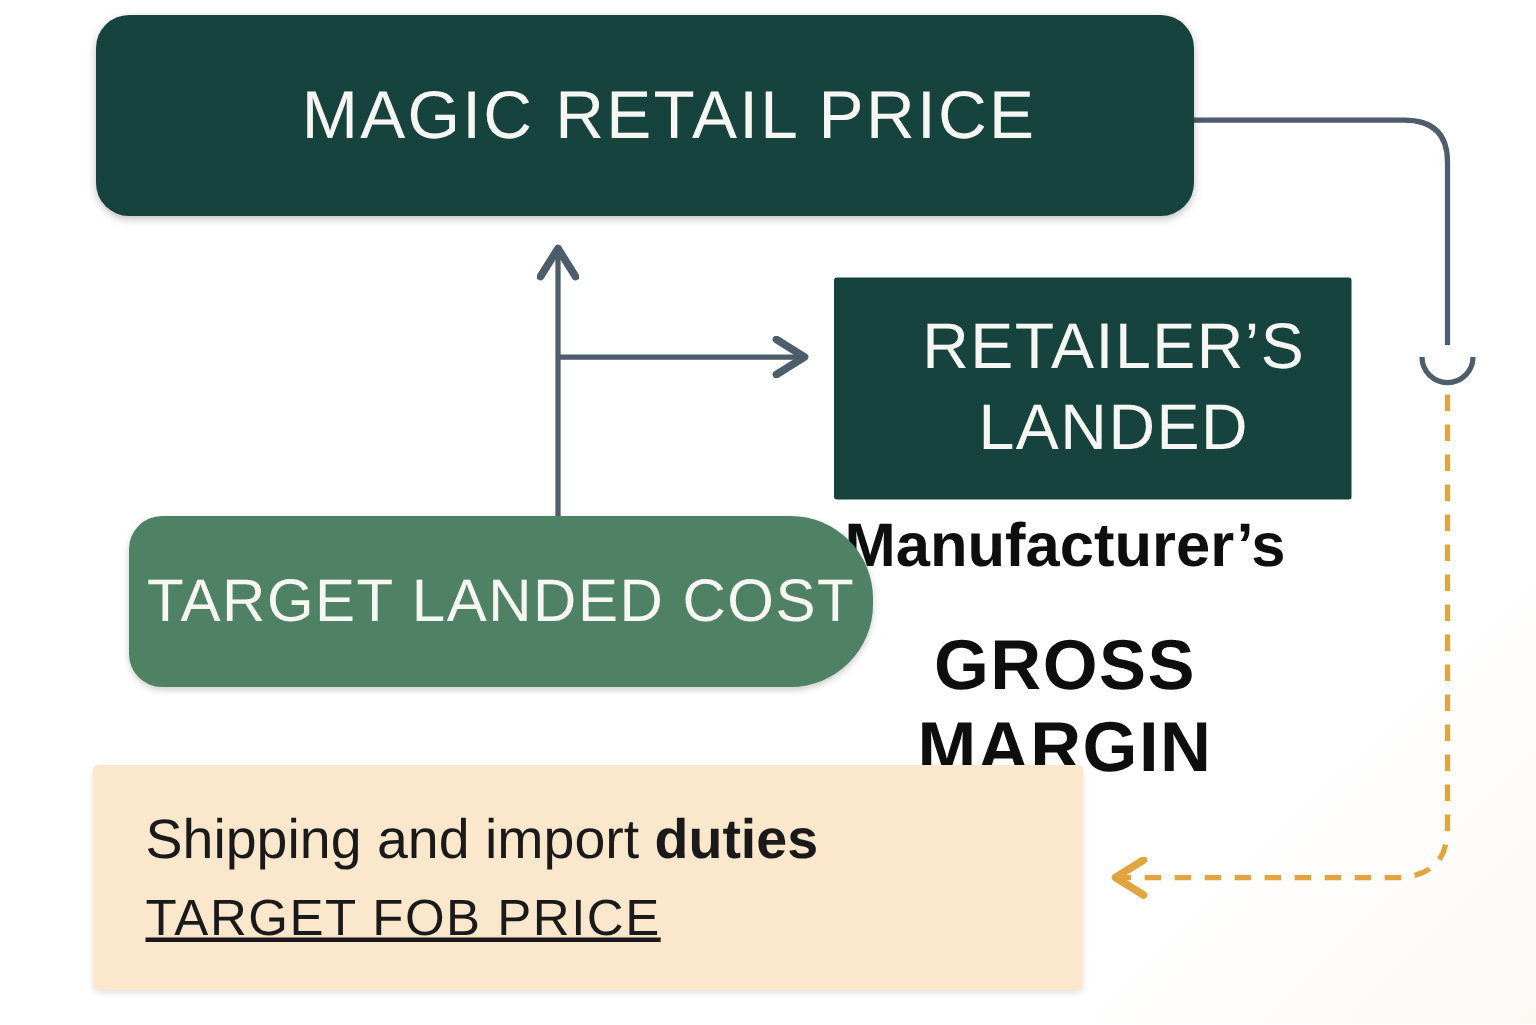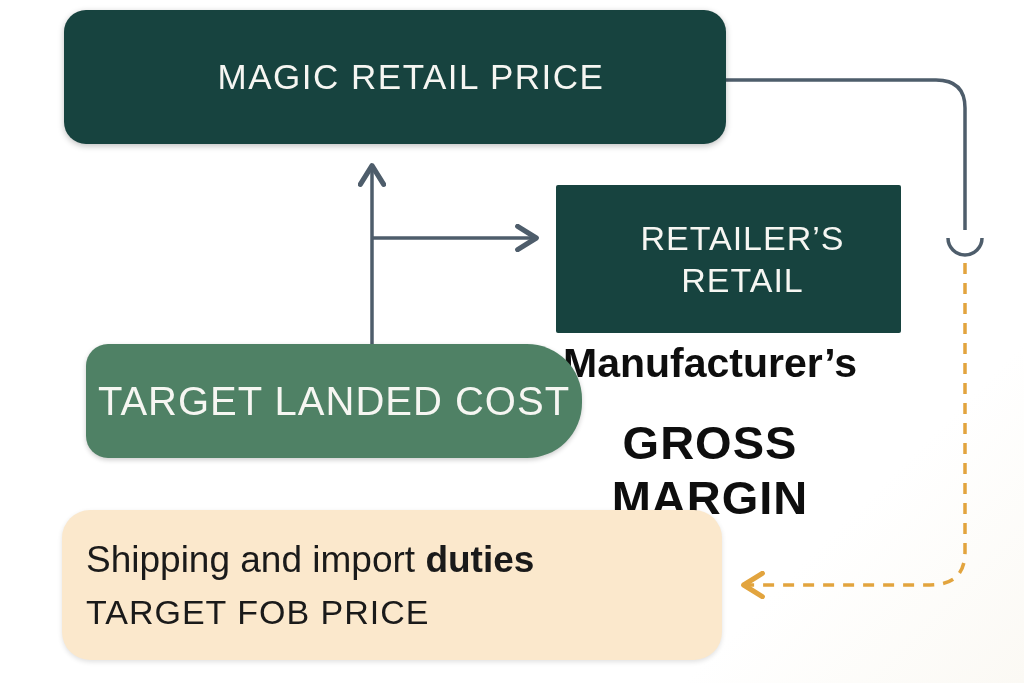--- a/index.html
+++ b/index.html
@@ -18,37 +18,37 @@
   .box {
     position: absolute;
     display: flex;
     align-items: center;
     justify-content: center;
     box-sizing: border-box;
     text-align: center;
   }
   .box-magic {
     left: 64px; top: 10px;
-    width: 662px; height: 134px;
+    width: 732px; height: 134px;
     background: var(--dark-teal);
     border-radius: 22px;
     color: var(--text-white);
-    font-size: 35px;
+    font-size: 45px;
     letter-spacing: 1.5px;
     font-weight: 500;
     box-shadow: 0 2px 6px rgba(0,0,0,0.25);
     padding-left: 32px;
   }
   .box-retailer {
     left: 556px; top: 185px;
     width: 345px; height: 148px;
     background: var(--dark-teal);
     border-radius: 2px;
     color: var(--text-white);
-    font-size: 34px;
+    font-size: 43px;
     letter-spacing: 1px;
     font-weight: 500;
     flex-direction: column;
     line-height: 1.25;
     padding-left: 28px;
   }
   .box-landed {
     left: 62px; top: 344px;
     width: 496px; height: 114px;
     background: var(--green);
@@ -57,33 +57,33 @@
     font-size: 40px;
     letter-spacing: 1px;
     font-weight: 500;
     box-shadow: 0 2px 5px rgba(0,0,0,0.2);
     margin-left: 24px;
   }
   .box-fob {
     left: 62px; top: 510px;
     width: 660px; height: 150px;
     background: var(--cream);
-    border-radius: 28px;
+    border-radius: 4px;
     color: var(--text-dark);
     flex-direction: column;
     align-items: flex-start;
     justify-content: center;
-    padding-left: 24px;
+    padding-left: 35px;
     text-align: left;
     gap: 12px;
     box-shadow: 0 2px 5px rgba(0,0,0,0.12);
   }
   .fob-line1 { font-size: 37px; font-weight: 400; }
   .fob-line1 b { font-weight: 700; }
-  .fob-line2 { font-size: 34px; letter-spacing: 1px; font-weight: 400; }
+  .fob-line2 { font-size: 34px; letter-spacing: 1px; font-weight: 400; text-decoration: underline; }
   .label-manufacturer {
     position: absolute;
     left: 530px; top: 340px;
     width: 360px;
     text-align: center;
     color: #0e0e0e;
   }
   .label-manufacturer .mline1 { font-size: 41px; font-weight: 700; }
   .label-manufacturer .mline2 { font-size: 47px; margin-top: 28px; letter-spacing: 1px; font-weight: 700; }
   svg.arrows {
@@ -118,21 +118,21 @@
 
     <path d="M 965 263 V 552 Q 965 585 930 585 H 746" fill="none" stroke="var(--arrow-orange)" stroke-width="3.5" stroke-dasharray="11 9" marker-end="url(#head-orange)"></path>
   </svg>
 
   <div class="box box-magic">
     <span>MAGIC RETAIL PRICE</span>
   </div>
 
   <div class="box box-retailer">
     <span>RETAILER’S</span>
-    <span>RETAIL</span>
+    <span>LANDED</span>
   </div>
 
   <div class="label-manufacturer">
     <div class="mline1">Manufacturer’s</div>
     <div class="mline2">GROSS MARGIN</div>
   </div>
 
   <div class="box box-landed">
     <span>TARGET LANDED COST</span>
   </div>

